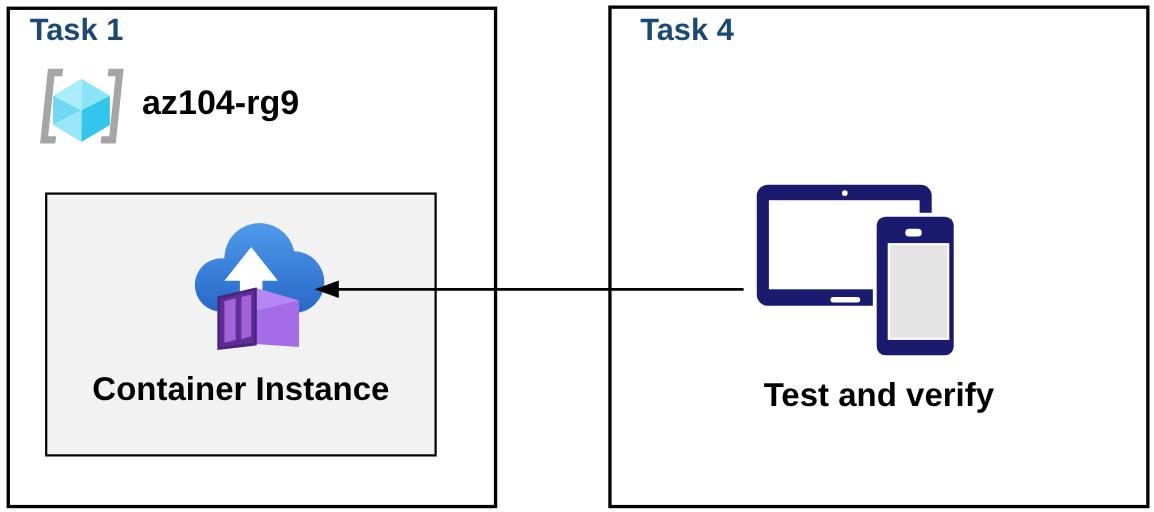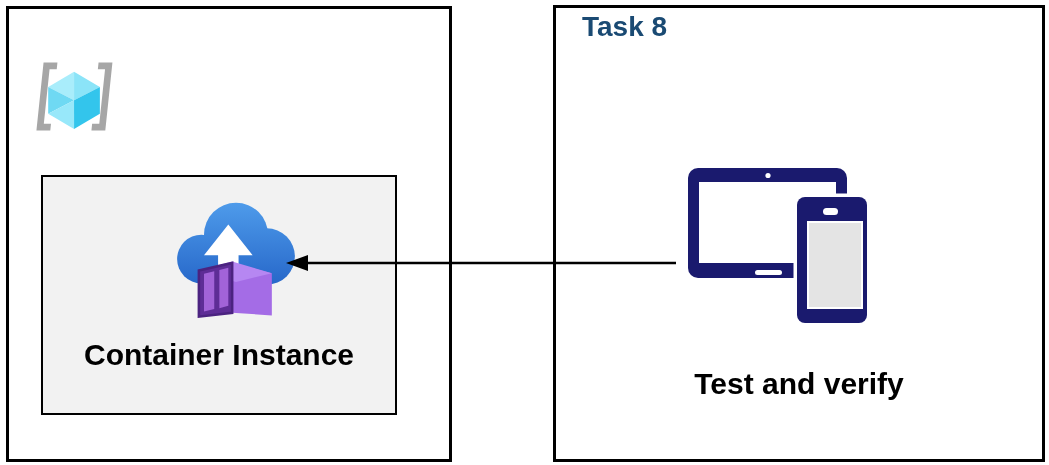--- a/index.html
+++ b/index.html
@@ -28,49 +28,51 @@
     background:#F2F2F2;border:2.5px solid #000000;box-sizing:border-box;
   }
   .aci-icon{position:absolute;left:172px;top:191px;width:128px;height:131px;}
   .container-label{
     position:absolute;left:41px;top:338px;width:356px;text-align:center;
     font-size:30px;font-weight:700;color:#000000;white-space:nowrap;
   }
   .devices-icon{position:absolute;left:686px;top:166px;width:190px;height:162px;}
   .task2-caption{
     position:absolute;left:553px;top:343px;width:492px;text-align:center;
-    font-size:30px;font-weight:700;color:#000000;white-space:nowrap;margin-top:24px;
+    font-size:30px;font-weight:700;color:#000000;white-space:nowrap;
   }
   .flow-arrow{position:absolute;left:280px;top:250px;width:400px;height:26px;}
 </style>
 </head>
 <body>
 
 <div class="canvas">
 
   <div class="task-box task1-box"></div>
 
   <div class="task-box task2-box"></div>
 
-  <div class="task-title task2-title">Task 8</div>
+  <div class="task-title task1-title">Task 1</div>
+  <div class="task-title task2-title">Task 4</div>
 
   <svg class="rg-icon" viewBox="0 0 92 78" xmlns="http://www.w3.org/2000/svg">
     <g transform="translate(4,0) skewX(-6)" stroke="#A6A6A6" stroke-width="7" fill="none">
       <path d="M24,7 H13 V71 H24"></path>
       <path d="M67,7 H78 V71 H67"></path>
     </g>
     <g>
       <polygon points="45,13 18,29 45,43" fill="#A9EDFB"></polygon>
       <polygon points="45,13 72,29 45,43" fill="#8BE4F8"></polygon>
       <polygon points="18,29 45,43 18,57" fill="#6FD9F3"></polygon>
       <polygon points="18,57 45,43 45,73" fill="#98E8FA"></polygon>
       <polygon points="72,29 72,57 45,73 45,43" fill="#33C5EC"></polygon>
     </g>
   </svg>
 
+  <div class="rg-label">az104-rg9</div>
 
   <div class="container-box"></div>
 
   <svg class="aci-icon" viewBox="0 0 100 102" xmlns="http://www.w3.org/2000/svg">
     <defs>
       <linearGradient id="cloudGrad" gradientUnits="userSpaceOnUse" x1="0" y1="9" x2="0" y2="76">
         <stop offset="0" stop-color="#4E9BEA"></stop>
         <stop offset="1" stop-color="#2565C8"></stop>
       </linearGradient>
     </defs>

